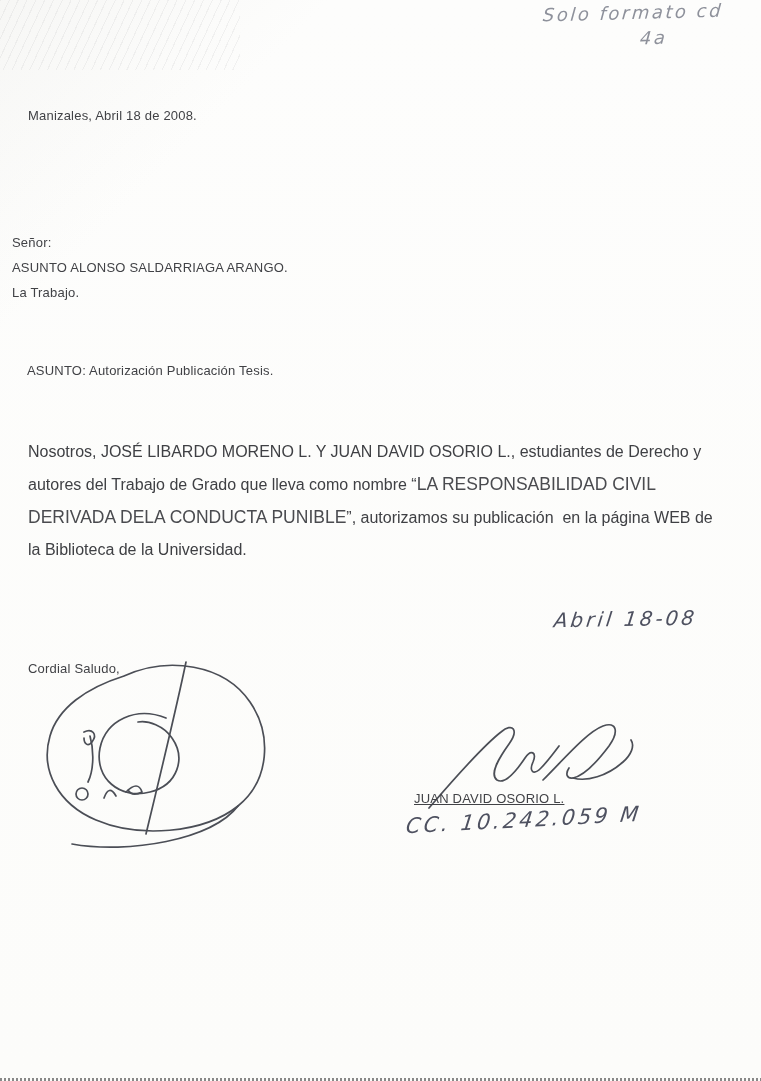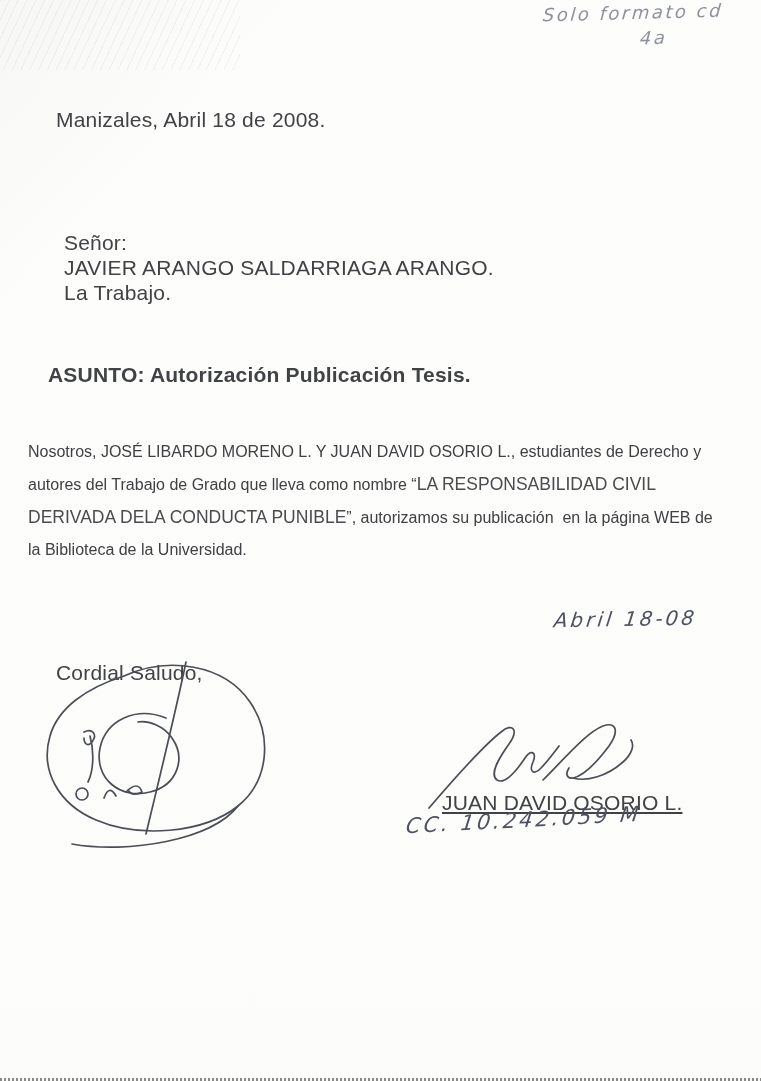--- a/index.html
+++ b/index.html
@@ -8,21 +8,21 @@
     width: 761px;
     height: 1081px;
     margin: 0 auto;
     background:
       linear-gradient(135deg, rgba(235,235,232,0.35) 0%, rgba(255,255,255,0) 18%),
       linear-gradient(0deg, #fcfcfa, #fdfdfc);
     overflow: hidden;
     font-family: "Liberation Sans", sans-serif;
     color: #3d3e41;
   }
-  .typed { position: absolute; font-size: 21px; letter-spacing: 0.2px; color: #414246; margin-left: 28px; }
+  .typed { position: absolute; font-size: 13px; letter-spacing: 0.2px; color: #414246; }
   .addr-block { line-height: 25px; }
   .body-par {
     position: absolute;
     left: 28px; top: 436px;
     width: 698px;
     font-size: 16px;
     line-height: 32px;
     color: #3f4044;
     white-space: pre-wrap;
   }
@@ -62,27 +62,27 @@
 
 <div class="page">
 
   <div class="scan-streaks"></div>
 
   <div class="handwriting pencil-note" style="left:543px; top:2px;">Solo formato cd</div>
   <div class="handwriting pencil-note" style="left:640px; top:27px;">4a</div>
 
   <div class="typed" style="left:28px; top:108px;">Manizales, Abril 18 de 2008.</div>
 
-  <div class="typed addr-block" style="left:36px; top:230px;">
+  <div class="typed addr-block" style="left:12px; top:230px;">
     <div>Señor:</div>
-    <div>JAVIER ARANGO SALDARRIAGA ARANGO.</div>
+    <div>ASUNTO ALONSO SALDARRIAGA ARANGO.</div>
     <div>La Trabajo.</div>
   </div>
 
-  <div class="typed" style="left:20px; top:363px;font-weight:bold;">ASUNTO: Autorización Publicación Tesis.</div>
+  <div class="typed" style="left:27px; top:363px;">ASUNTO: Autorización Publicación Tesis.</div>
 
   <div class="body-par"><span>Nosotros, JOSÉ LIBARDO MORENO L. Y JUAN DAVID OSORIO L., estudiantes de Derecho y autores del Trabajo de Grado que lleva como nombre “</span><span class="body-title">LA RESPONSABILIDAD CIVIL DERIVADA DELA CONDUCTA PUNIBLE</span><span>”, autorizamos su publicación  en la página WEB de la Biblioteca de la Universidad.</span></div>
 
   <div class="handwriting ink-note" style="left:554px; top:607px;">Abril 18-08</div>
 
   <div class="typed" style="left:28px; top:661px;">Cordial Saludo,</div>
 
   <svg class="sig-svg" style="left:28px; top:656px;" width="245" height="200" viewBox="0 0 245 200">
     <path d="M96 20 C 140 0 196 8 222 46 C 244 78 242 124 210 150 C 175 178 110 182 68 164 C 30 148 12 114 22 80 C 30 52 58 32 96 20"></path>
     <path d="M210 150 C 184 184 100 198 44 188"></path>

